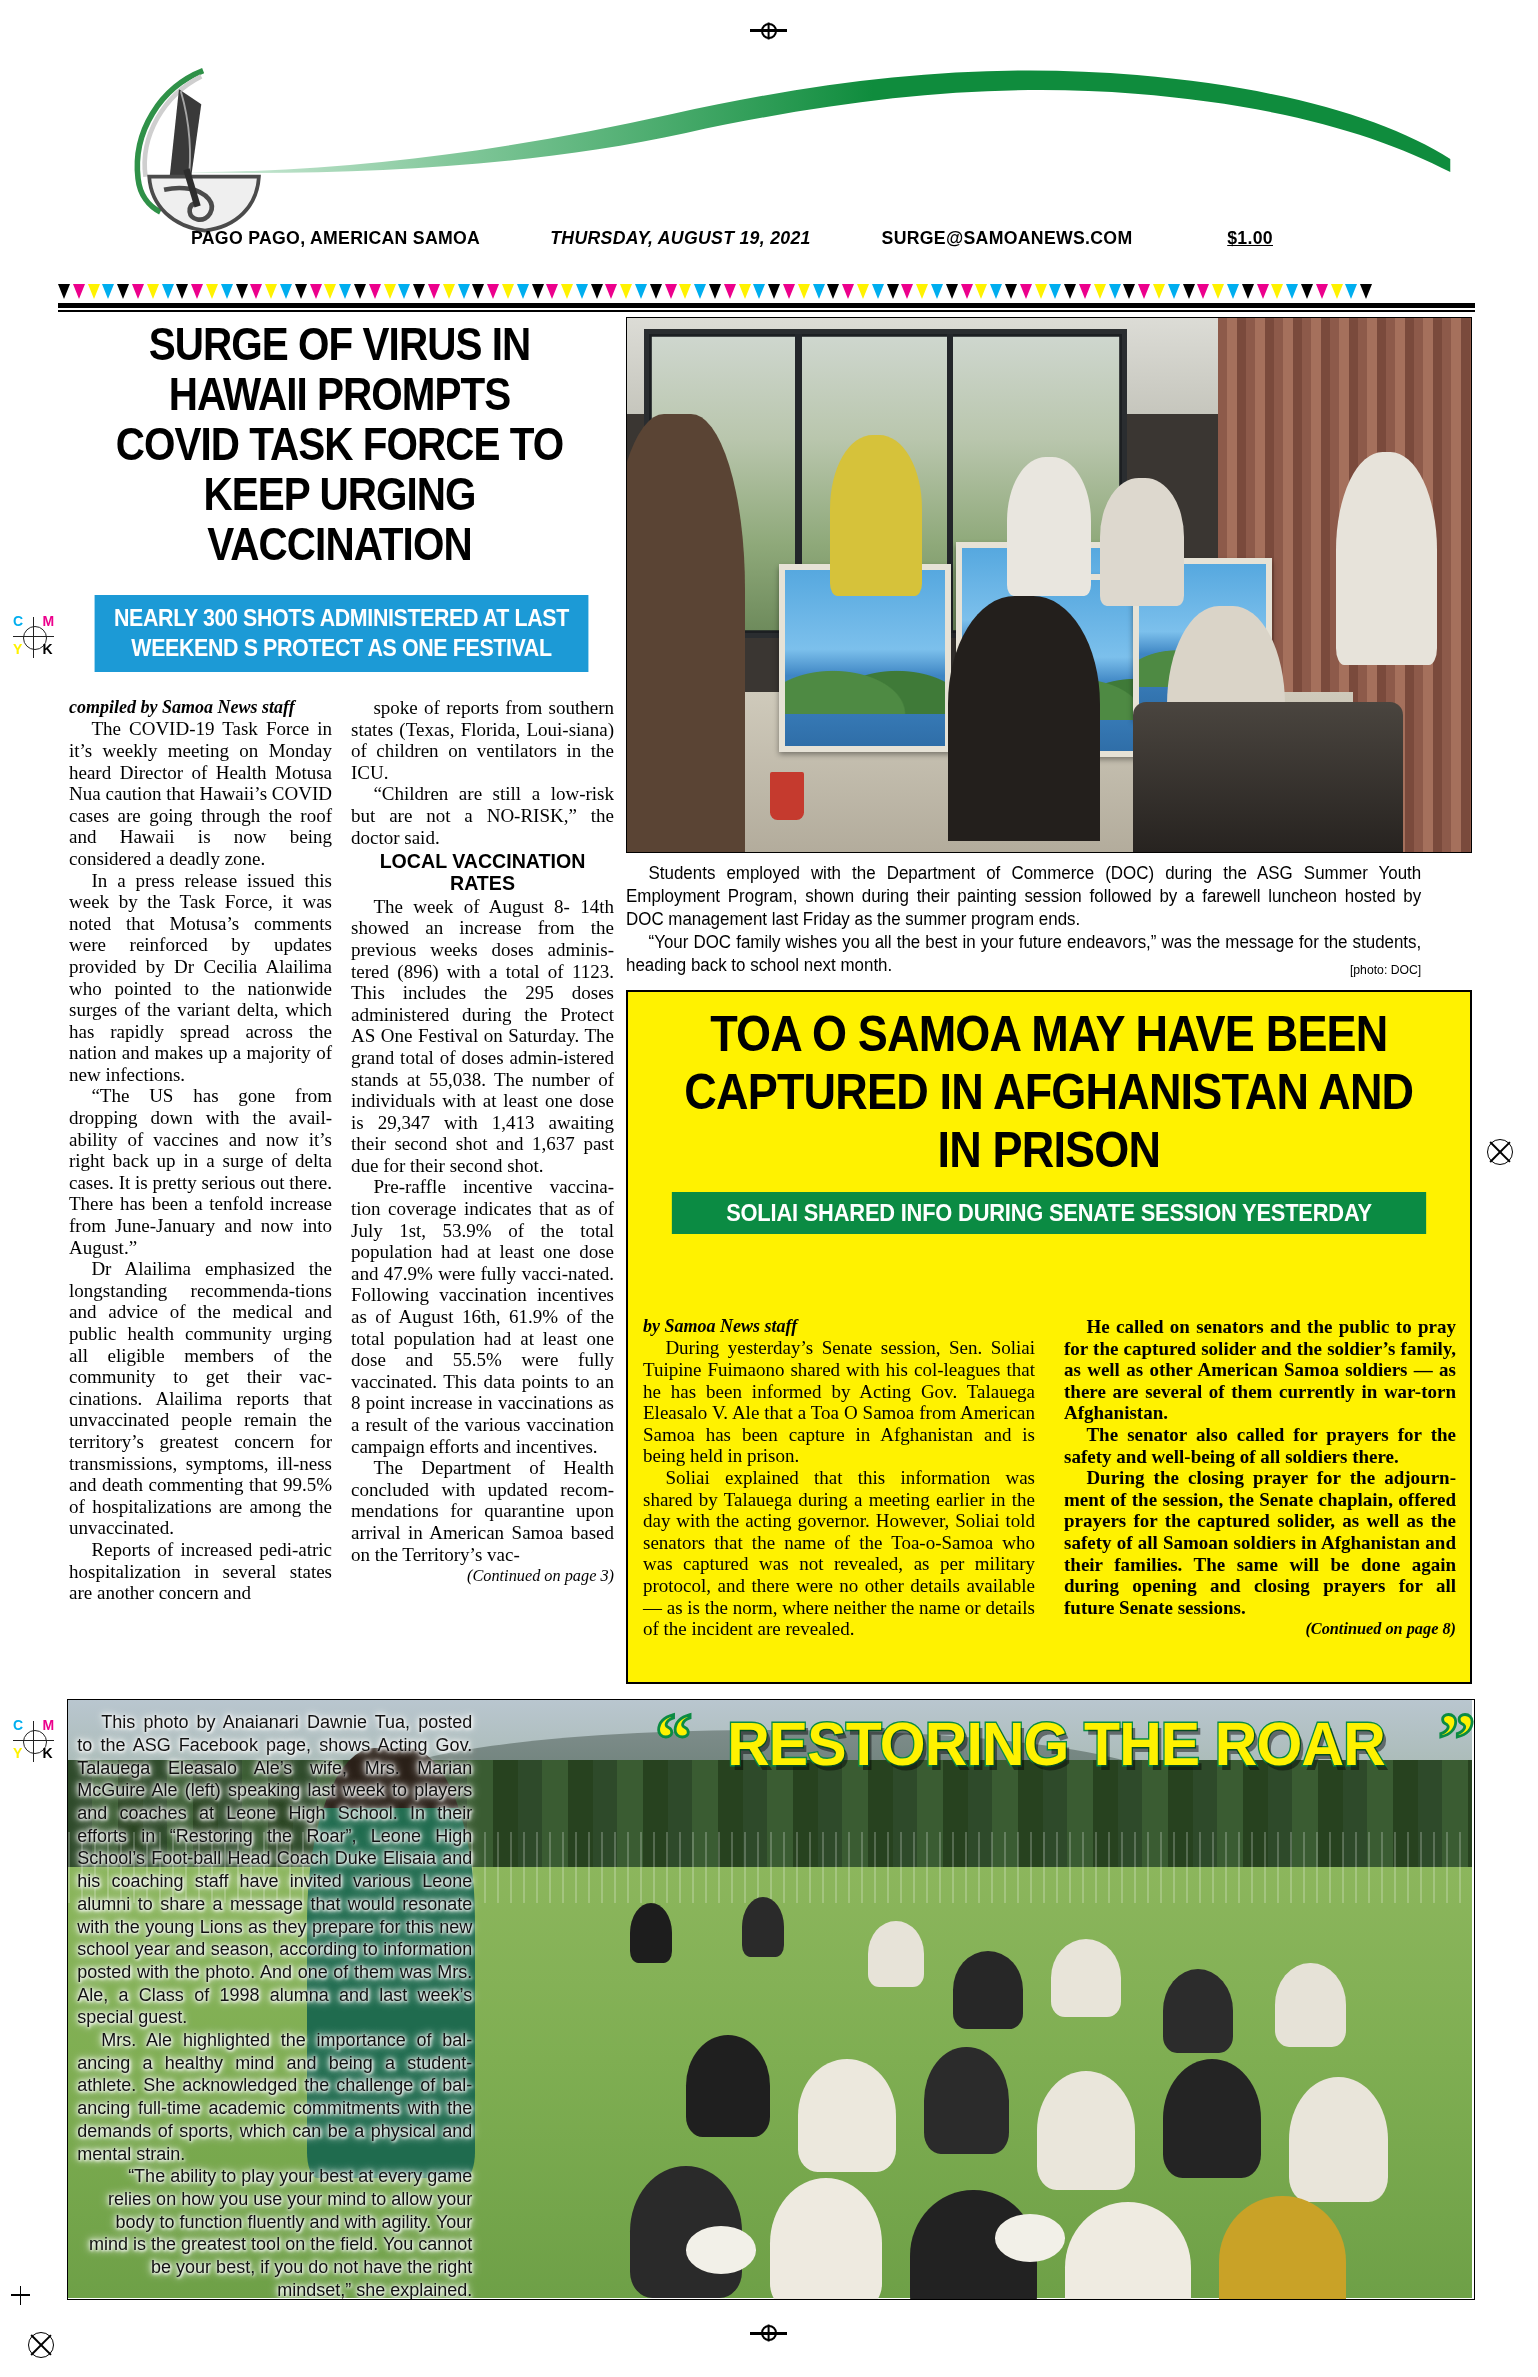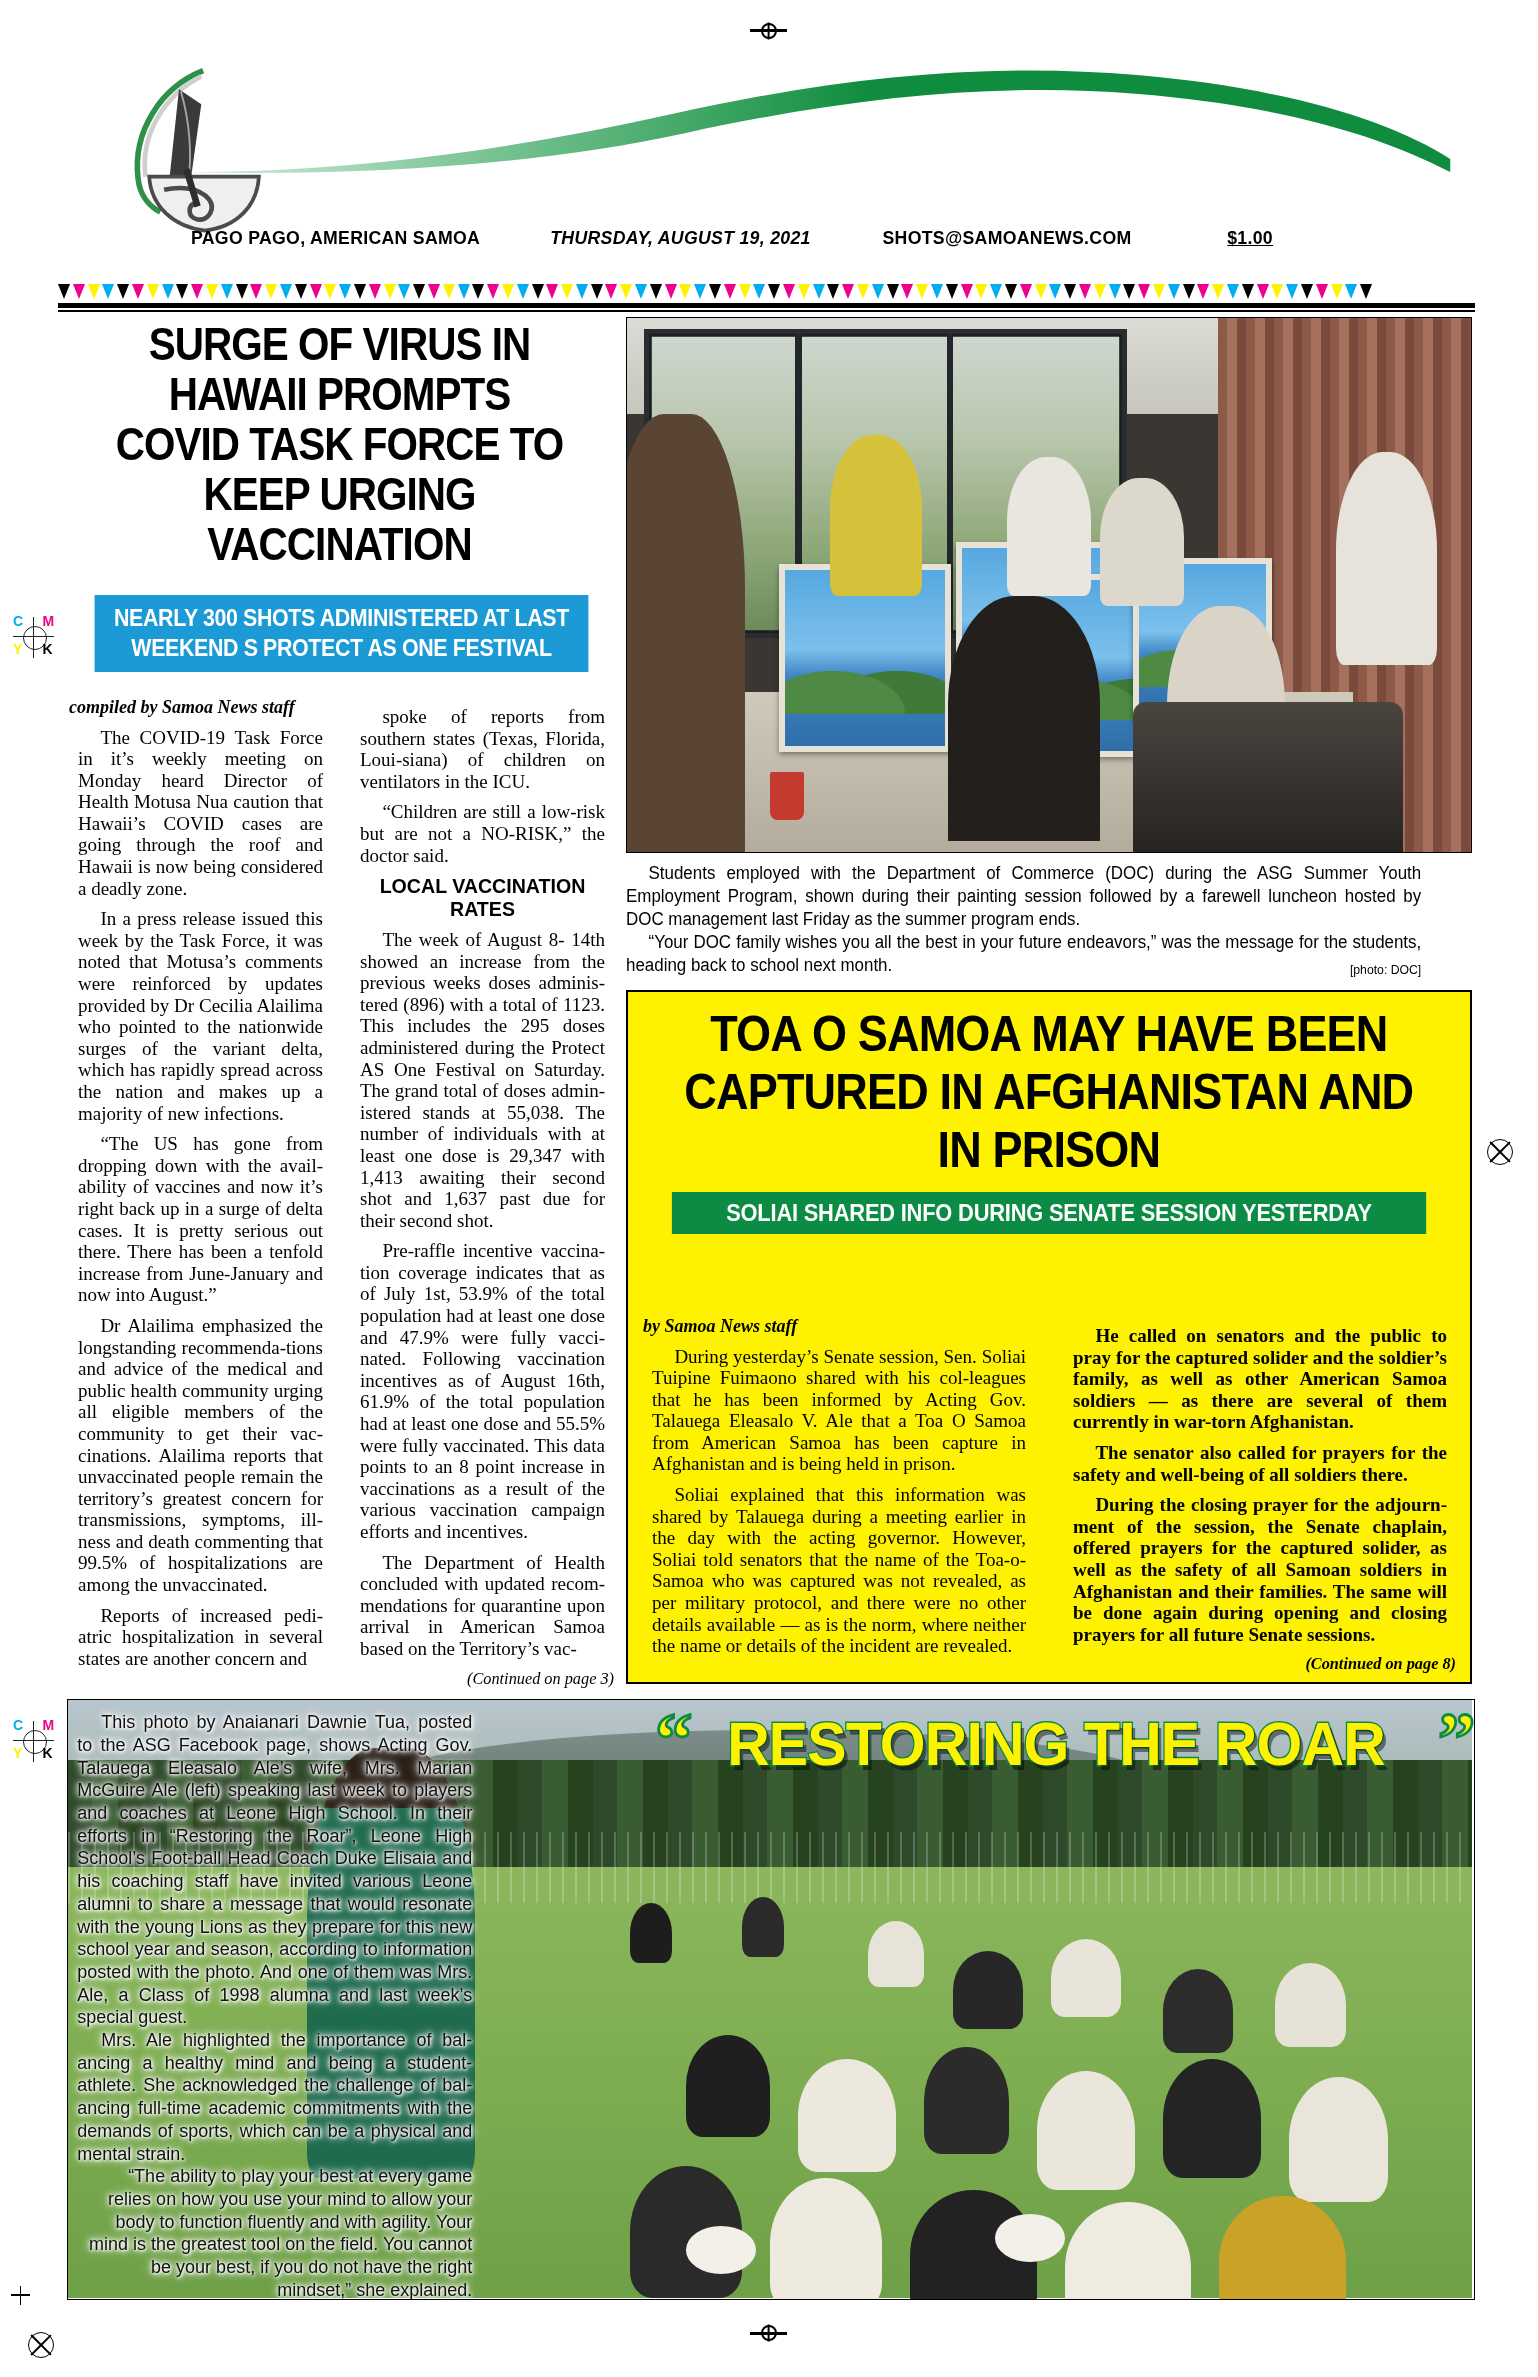--- a/index.html
+++ b/index.html
@@ -170,21 +170,21 @@
     margin-bottom: 0.9px;
   }
   .bodytext {
     font-family: "Liberation Serif", serif;
     font-size: 19px; line-height: 21.6px;
     text-align: justify;
     text-justify: inter-word;
     color: #000;
     hyphens: manual;
   }
-  .bodytext p { margin: 9px; text-indent: 22.4px; }
+  .bodytext p { margin: 0; text-indent: 22.4px; }
   .subhead-sans {
     font-family: "Liberation Sans", sans-serif;
     font-weight: bold; font-size: 19.6px; line-height: 22.4px;
     text-align: center; margin: 1.9px 0 0.9px 0;
   }
   .contd {
     font-family: "Liberation Serif", serif;
     font-style: italic; font-size: 16.3px;
     text-align: right; margin-top: 0.9px;
   }
@@ -413,21 +413,21 @@
         <path d="M40,118 C 42,150 66,172 100,176 C 134,172 156,150 158,118 Z" fill="#efefef" stroke="#4b4b4b" stroke-width="4"></path>
         <path d="M56,132 C 74,128 94,130 104,142 C 112,152 104,166 92,164 C 82,162 80,150 90,146" fill="none" stroke="#4b4b4b" stroke-width="5"></path>
         <path d="M80,110 L92,150" stroke="#2d2d2d" stroke-width="7" fill="none"></path>
       </svg>
     </div>
 
 
     <div class="mast-info">
       <span class="mi-place">PAGO PAGO, AMERICAN SAMOA</span>
       <span class="mi-date">THURSDAY, AUGUST 19, 2021</span>
-      <span class="mi-online">SHOTS@SAMOANEWS.COM</span>
+      <span class="mi-online">SURGE@SAMOANEWS.COM</span>
       <span class="mi-price">$1.00</span>
     </div>
   </div>
 
   <div class="tri-bar" id="triBar">
       <div class="tri" style="border-top-color: rgb(0, 0, 0);"></div>
       <div class="tri" style="border-top-color: rgb(236, 0, 140);"></div>
       <div class="tri" style="border-top-color: rgb(255, 242, 0);"></div>
       <div class="tri" style="border-top-color: rgb(0, 174, 239);"></div>
       <div class="tri" style="border-top-color: rgb(0, 0, 0);"></div>

